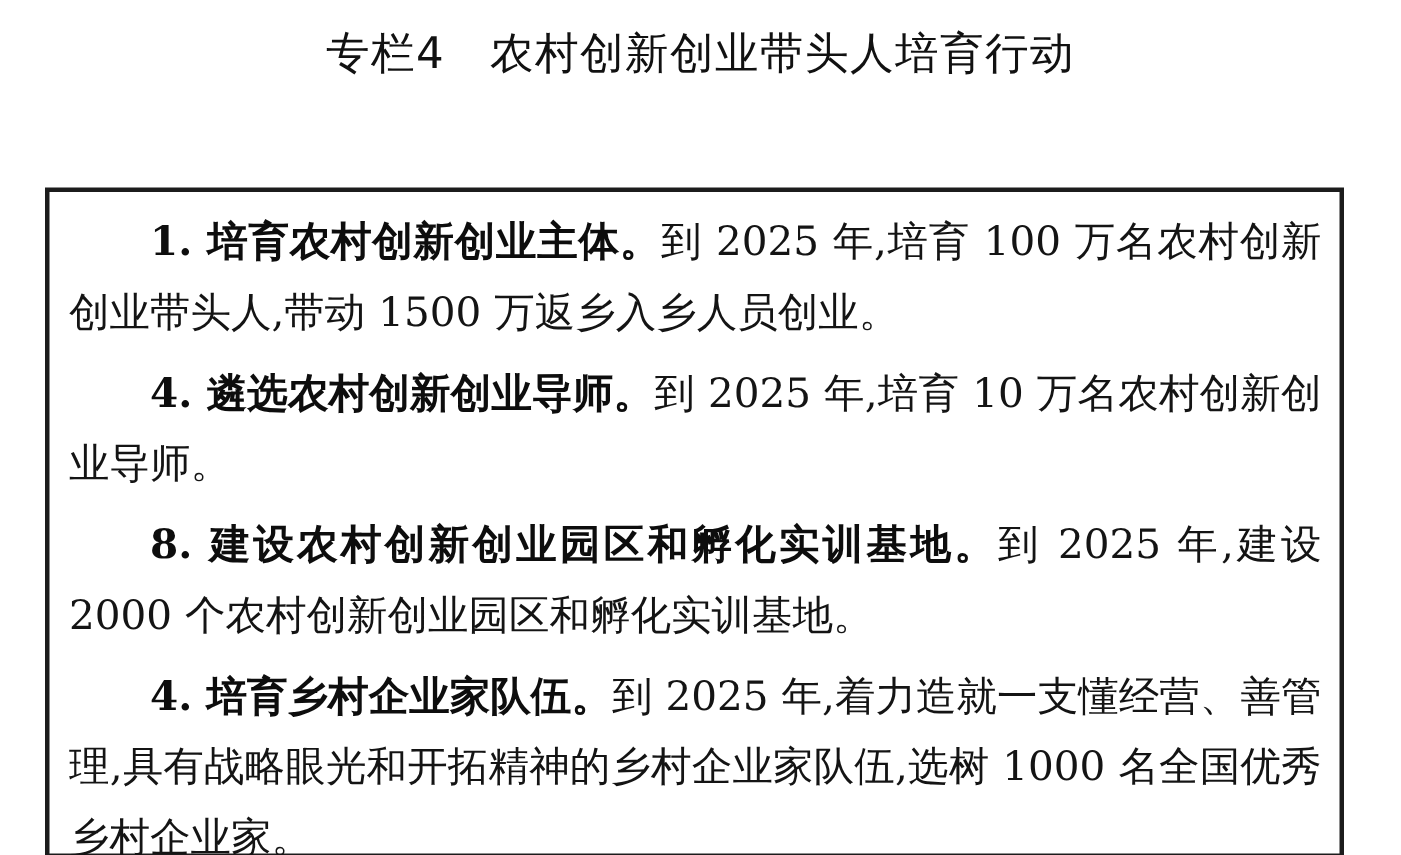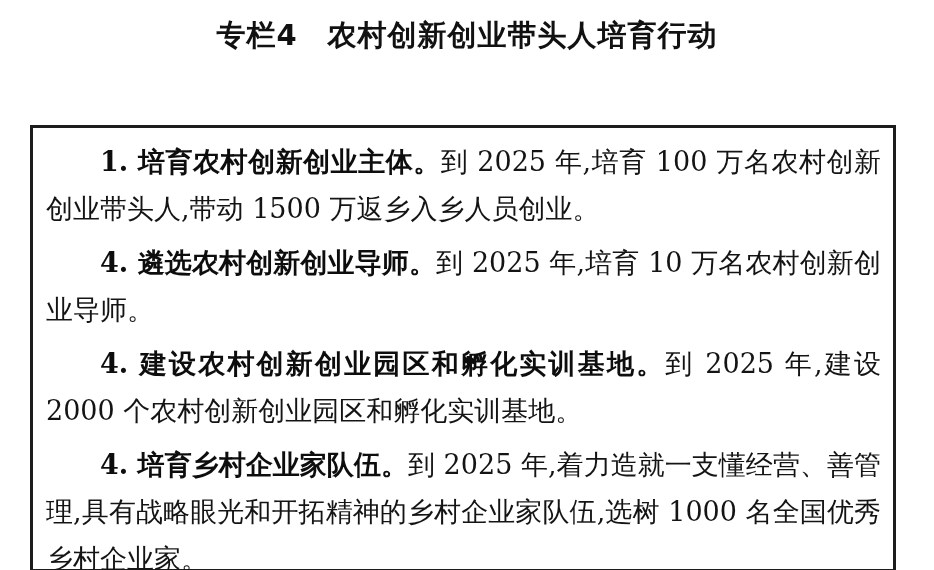--- a/index.html
+++ b/index.html
@@ -14,21 +14,21 @@
     background: #ffffff;
     color: #111111;
     overflow: hidden;
     font-family: "DejaVu Serif", "Liberation Serif", serif;
   }
   .title {
     margin: 0;
     padding-top: 16px;
     text-align: center;
     font-family: "DejaVu Sans", "Liberation Sans", sans-serif;
-    font-weight: 700;
+    font-weight: 400;
     font-size: 29px;
     letter-spacing: 1px;
     color: #111111;
   }
   .content-box {
     position: absolute;
     left: 30px;
     top: 86px;
     width: 866px;
     height: 447px;
@@ -60,19 +60,19 @@
 <div class="page">
 
   <h1 class="title">专栏4　农村创新创业带头人培育行动</h1>
 
   <div class="content-box">
 
     <p class="para"><span class="lead">1. 培育农村创新创业主体。</span><span class="rest">到 2025 年,培育 100 万名农村创新创业带头人,带动 1500 万返乡入乡人员创业。</span></p>
 
     <p class="para"><span class="lead">4. 遴选农村创新创业导师。</span><span class="rest">到 2025 年,培育 10 万名农村创新创业导师。</span></p>
 
-    <p class="para"><span class="lead">4. 建设农村创新创业园区和孵化实训基地。</span><span class="rest">到 2025 年,建设 2000 个农村创新创业园区和孵化实训基地。</span></p>
+    <p class="para"><span class="lead">8. 建设农村创新创业园区和孵化实训基地。</span><span class="rest">到 2025 年,建设 2000 个农村创新创业园区和孵化实训基地。</span></p>
 
     <p class="para"><span class="lead">4. 培育乡村企业家队伍。</span><span class="rest">到 2025 年,着力造就一支懂经营、善管理,具有战略眼光和开拓精神的乡村企业家队伍,选树 1000 名全国优秀乡村企业家。</span></p>
 
   </div>
 
 </div>
 
 </body></html>

